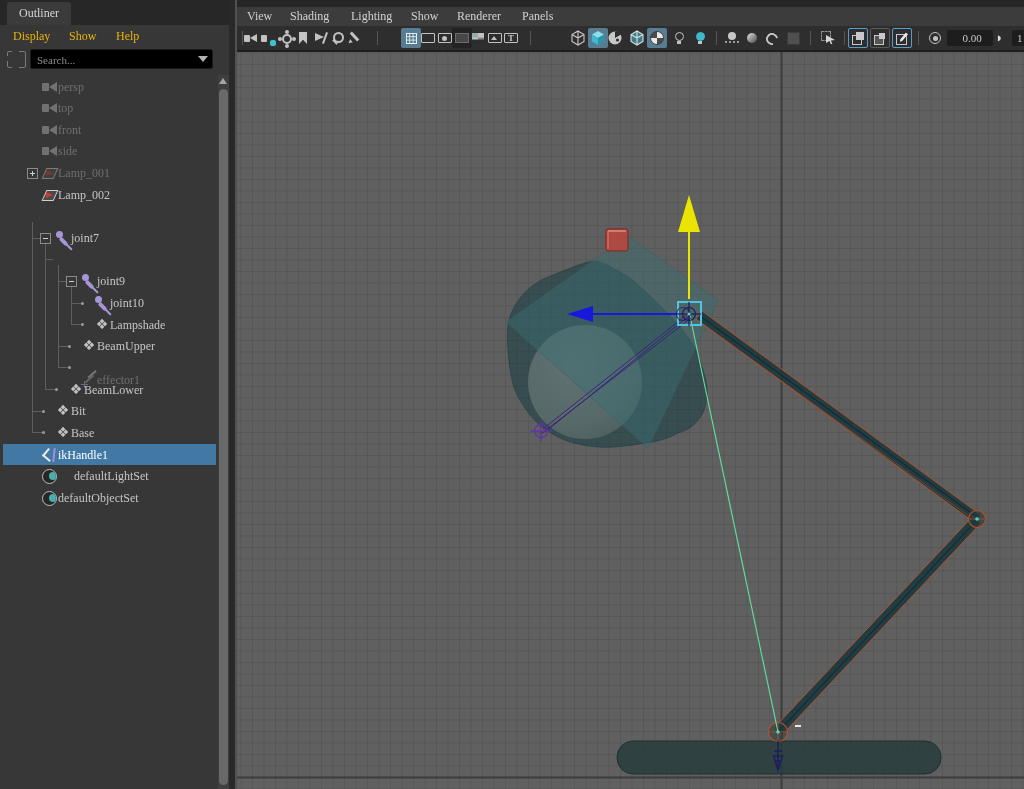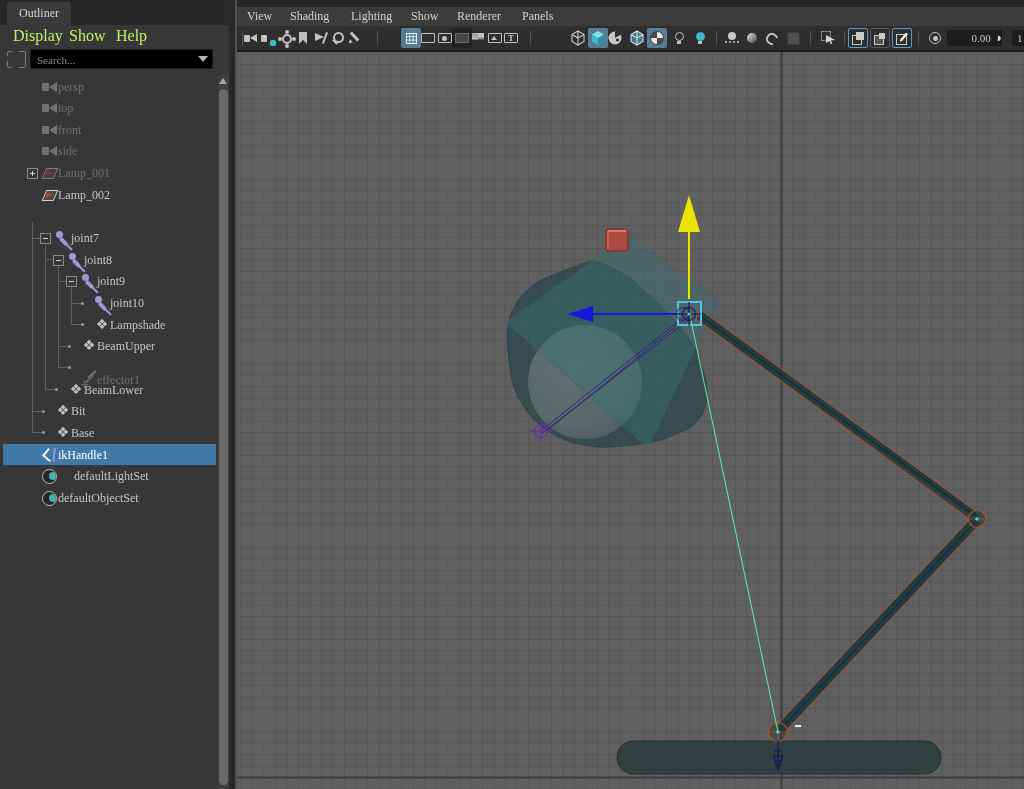--- a/index.html
+++ b/index.html
@@ -7,21 +7,21 @@
        font-family:Liberation Serif, serif;
        -webkit-font-smoothing:antialiased;background:#373737;user-select:none;}
   .abs{position:absolute;}
 
   
   #outliner{left:0;top:0;width:237px;height:789px;background:#373737;}
   #ol-tabstrip{left:0;top:0;width:237px;height:25px;background:#272727;}
   #ol-tab{left:7px;top:2px;height:23px;padding:0 12px;background:#3b3b3b;color:#d6d6d6;
           font-size:12px;line-height:23px;border-top-left-radius:3px;border-top-right-radius:3px;}
   #ol-menus{left:0;top:25px;width:237px;height:22px;background:#373737;}
-  .ol-menu{position:absolute;top:0;height:22px;line-height:22px;font-size:16px;color:#bef264;}
+  .ol-menu{position:absolute;top:0;height:22px;line-height:22px;font-size:12px;color:#eab308;}
   #ol-search-row{left:0;top:47px;width:237px;height:28px;}
   .ic-frame{position:absolute;left:7px;top:4px;width:17px;height:15px;border:1px solid #8c8c8c;border-radius:2px;opacity:.8;}
   .ic-frame:before,.ic-frame:after{content:"";position:absolute;background:#373737;}
   .ic-frame:before{left:4px;top:-2px;width:7px;height:19px;}
   .ic-frame:after{left:-2px;top:4px;width:19px;height:5px;}
   #ol-search{position:absolute;left:30px;top:2px;width:183px;height:20px;background:#000000;
              border:1px solid #1d1d1d;border-radius:2px;color:#8a8a8a;font-size:11px;
              line-height:20px;padding:0 6px;box-sizing:border-box;}
   #ol-tree{left:0;top:75px;width:218px;height:714px;overflow:hidden;}
   .row{position:absolute;left:0;width:218px;height:22px;}
@@ -219,27 +219,20 @@
           <span class="ricon ic-trans" style="left: 42px;"></span>
           <span class="row-label" style="left: 58px;">Lamp_002</span>
         </div>
         <div class="row " style="top: 152.05px;">
           <div class="expander" style="left: 40px; top: 6px;">
             <i class="h"></i>
           </div>
           <span class="ricon ic-joint" style="left: 55px;"></span>
           <span class="row-label" style="left: 71px;">joint7</span>
         </div>
-        <div class="row " style="top: 173.7px;">
-          <div class="expander" style="left: 53px; top: 6px;">
-            <i class="h"></i>
-          </div>
-          <span class="ricon ic-joint" style="left: 68px;"></span>
-          <span class="row-label" style="left: 84px;">joint8</span>
-        </div>
         <div class="row " style="top: 195.35px;">
           <div class="expander" style="left: 66px; top: 6px;">
             <i class="h"></i>
           </div>
           <span class="ricon ic-joint" style="left: 81px;"></span>
           <span class="row-label" style="left: 97px;">joint9</span>
         </div>
         <div class="row " style="top: 217px;">
           <span class="ricon ic-joint" style="left: 94px;"></span>
           <span class="row-label" style="left: 110px;">joint10</span>
@@ -367,21 +360,21 @@
         <span class="tbi g-cursor" style="left: 583px;"></span>
         <div class="tb-sep" style="left: 607px;"></div>
         <div class="tb-btn  boxed-on" style="left: 611px;"></div>
         <span class="tbi g-xray" style="left: 613px;"></span>
         <div class="tb-btn  boxed-off" style="left: 633px;"></div>
         <span class="tbi g-xray2" style="left: 635px;"></span>
         <div class="tb-btn  boxed-on" style="left: 655px;"></div>
         <span class="tbi g-selpen" style="left: 657px;"></span>
         <div class="tb-sep" style="left: 681px;"></div>
         <span class="tbi g-aperture" style="left: 690px;"></span>
-        <div class="tb-field" style="left: 710px; width: 42px; text-align: center; padding-left: 13px;">0.00</div>
+        <div class="tb-field" style="left: 710px; width: 42px; text-align: center; padding-left: 4px;">0.00</div>
         <span class="tbi " style="left: 753px;">
           <span class="g-halfcircle">◑</span>
         </span>
         <div class="tb-field" style="left: 775px; width: 28px; text-align: left; padding-left: 5px;">1</div>
       </div>
 
     <svg id="vp-scene" class="abs" viewBox="0 0 787 737" width="787" height="737">
       <defs>
         <pattern id="gridp" width="11.5" height="11.5" patternUnits="userSpaceOnUse" x="3.5" y="0.5">
           <path d="M11.5 0H0V11.5" fill="none" stroke="#4e4e4e" stroke-width="1"></path>

